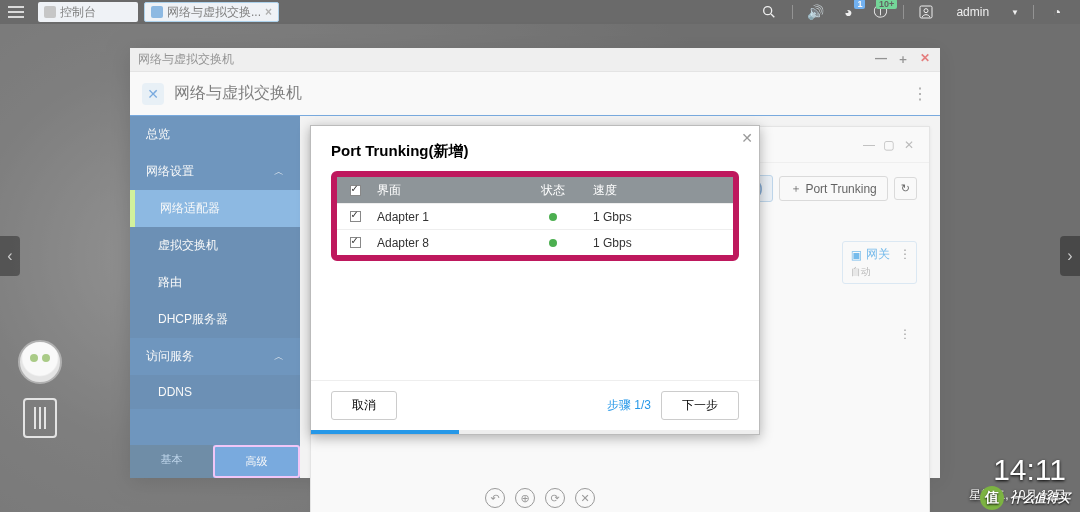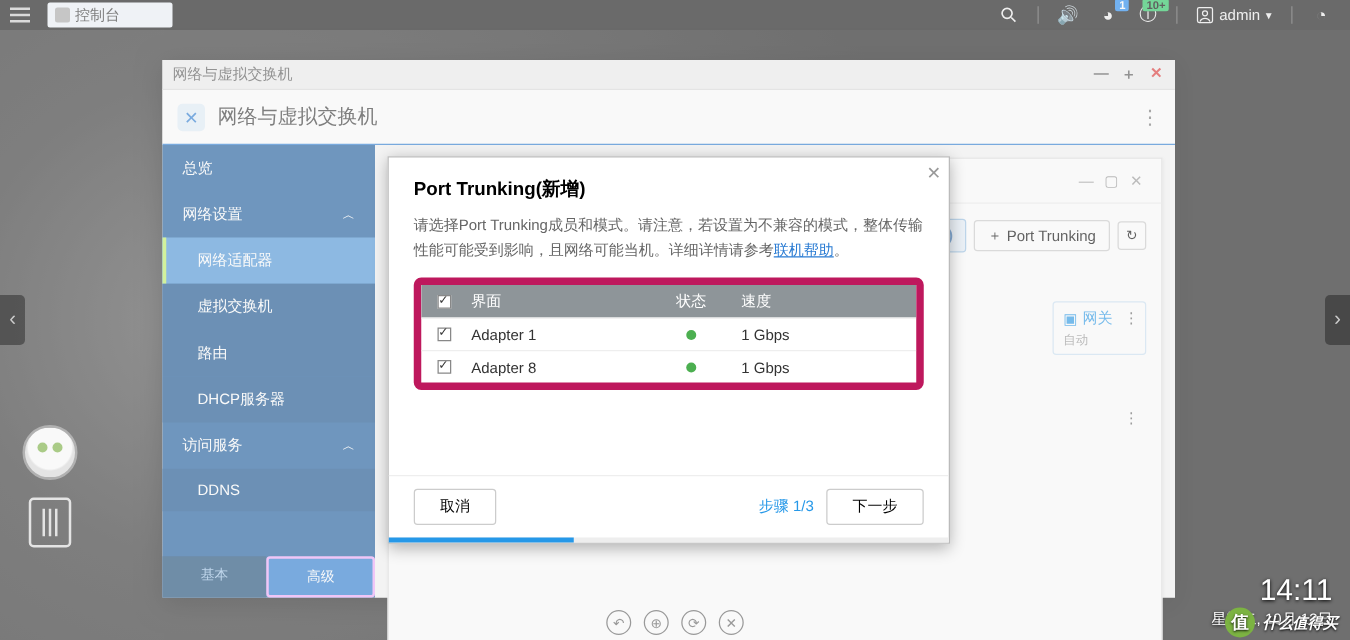--- a/index.html
+++ b/index.html
@@ -10,30 +10,30 @@
 .burger{width:32px;height:24px;display:flex;flex-direction:column;justify-content:center;align-items:center;gap:3px;cursor:pointer}
 .burger span{width:16px;height:2px;background:#ccc}
 .tab{display:flex;align-items:center;height:20px;background:#eef4fa;border-radius:2px;margin-left:6px;padding:0 6px;color:#333;gap:4px;min-width:100px}
 .tab .ic{width:12px;height:12px;display:inline-block;background:#888;border-radius:2px}
 .tab .x{margin-left:auto;color:#888;font-weight:bold;cursor:pointer}
 .toptools{margin-left:auto;display:flex;align-items:center;gap:14px;padding-right:14px;color:#eee}
 .toptools .tico{width:18px;height:18px;display:flex;align-items:center;justify-content:center;font-size:14px;position:relative;cursor:pointer}
 .badge{position:absolute;top:-4px;right:-8px;background:#22c55e;border-radius:2px;font-size:9px;padding:0 3px;color:#000;font-weight:bold}
 .badge.blue{background:#1e87f0;color:#fff}
 .sep{width:1px;height:14px;background:#555}
-.userbox{display:flex;align-items:center;gap:3px;cursor:pointer}
+.userbox{display:flex;align-items:center;gap:22px;cursor:pointer}
 .userbox svg{width:16px;height:16px}
 .dock-left{position:absolute;left:18px;top:340px;display:flex;flex-direction:column;gap:14px;align-items:center}
 .robot{width:44px;height:44px;background:radial-gradient(circle at 50% 40%,#fff 55%,#ddd 60%);border-radius:50%;position:relative;border:2px solid #888}
 .robot:before,.robot:after{content:"";position:absolute;width:8px;height:8px;background:#7cb342;border-radius:50%;top:12px}
 .robot:before{left:10px}.robot:after{right:10px}
 .trash{width:34px;height:40px;border:2px solid #ddd;border-radius:4px;position:relative;display:flex;justify-content:center;align-items:center;gap:3px}
 .trash span{width:2px;height:22px;background:#ddd}
 .bottom-right{position:absolute;right:14px;bottom:8px;color:#fff;text-align:right;z-index:500}
-.clock{font-size:24px;font-weight:200;text-shadow:0 1px 3px #000;line-height:1}
+.clock{font-size:30px;font-weight:200;text-shadow:0 1px 3px #000;line-height:1}
 .date{font-size:12px;margin-top:2px;text-shadow:0 1px 3px #000}
 .brand{position:absolute;right:10px;bottom:2px;display:flex;align-items:center;gap:6px;color:#fff;text-shadow:0 1px 2px #000;font-size:18px;font-style:italic;font-weight:bold;z-index:600}
 .brand .z{width:24px;height:24px;border-radius:50%;background:#7cb342;color:#fff;display:flex;align-items:center;justify-content:center;font-style:normal;font-size:14px}
 .bottombar{position:absolute;bottom:4px;left:50%;transform:translateX(-50%);display:flex;gap:10px;z-index:400}
 .bottombar .bico{width:20px;height:20px;border:1.5px solid #999;border-radius:50%;display:flex;align-items:center;justify-content:center;color:#999;font-size:11px}
 .chev{position:absolute;top:50%;transform:translateY(-50%);width:20px;height:40px;background:rgba(0,0,0,.35);color:#ccc;display:flex;align-items:center;justify-content:center;font-size:16px;cursor:pointer;z-index:300}
 .chev.l{left:0;border-radius:0 4px 4px 0}.chev.r{right:0;border-radius:4px 0 0 4px}
 
 .window{position:absolute;left:130px;top:48px;width:810px;height:430px;background:#fff;box-shadow:0 4px 20px rgba(0,0,0,.5);display:flex;flex-direction:column}
 .win-title{height:24px;background:#efefef;border-bottom:1px solid #ddd;display:flex;align-items:center;padding:0 8px;color:#555;font-size:11px}
@@ -41,21 +41,21 @@
 .win-ctl span{cursor:pointer;width:14px;text-align:center;font-weight:bold}
 .app-head{height:44px;background:#fff;border-bottom:1px solid #2b7cd3;display:flex;align-items:center;padding:0 12px;gap:10px}
 .app-head .aicon{width:22px;height:22px;background:#e3f0fb;border-radius:4px;display:flex;align-items:center;justify-content:center;color:#2b7cd3;font-size:14px}
 .app-head h1{font-size:16px;color:#333;font-weight:500}
 .kebab{margin-left:auto;color:#777;font-size:16px;cursor:pointer}
 .app-body{flex:1;display:flex;min-height:0}
 .sidebar{width:170px;background:#1a5b9d;color:#fff;display:flex;flex-direction:column}
 .side-item{padding:10px 16px;font-size:12px;cursor:pointer;display:flex;align-items:center}
 .side-item.sub{padding-left:28px;background:#14518e}
 .side-item.active{background:#4b95d9}
-.side-item.active.withbar{border-left:3px solid #bef264;padding-left:25px}
+.side-item.active.withbar{border-left:5px solid #bef264;padding-left:25px}
 .side-item .expand{margin-left:auto;font-size:10px}
 .side-bot{margin-top:auto;display:flex}
 .side-bot div{flex:1;text-align:center;padding:7px;font-size:11px;cursor:pointer}
 .side-bot .basic{background:#194b77;color:#9fc5e8}
 .side-bot .adv{background:#2b7cd3;border:2px solid #f0abfc;border-radius:3px}
 .main{flex:1;background:#f5f5f5;position:relative;padding:10px}
 .panel{position:absolute;left:10px;top:10px;right:10px;height:400px;background:#fff;border:1px solid #ddd;box-shadow:0 1px 3px rgba(0,0,0,.1)}
 .phead{height:36px;border-bottom:1px solid #eee;display:flex;align-items:center;padding:0 12px;font-size:14px;font-weight:500;color:#333}
 .phead .pctl{margin-left:auto;display:flex;gap:4px;color:#999}
 .phead .pctl span{cursor:pointer;width:16px;text-align:center}
@@ -97,20 +97,25 @@
 <div class="topbar">
   <div class="burger">
         <span></span>
         <span></span>
         <span></span>
       </div>
   <div class="tab">
     <span class="ic" style="background:#aaa"></span>
     <span>控制台</span>
   </div>
+  <div class="tab" style="border:1px solid #7fbce8">
+    <span class="ic" style="background:#4b95d9"></span>
+    <span>网络与虚拟交换...</span>
+    <span class="x">×</span>
+  </div>
   <div class="toptools">
     <div class="tico">
           <svg viewBox="0 0 24 24" width="16" height="16" fill="none" stroke="#eee" stroke-width="2">
             <circle cx="10" cy="10" r="6"></circle>
             <path d="m15 15 5 5"></path>
           </svg>
         </div>
     <div class="sep"></div>
     <div class="tico">🔊</div>
     <div class="tico">◕<span class="badge blue">1</span></div>
@@ -223,23 +228,20 @@
         <div class="kebab2b">⋮</div>
       </div>
     </div>
   </div>
 </div>
 
 <div class="modal-backdrop"></div>
 <div class="modal">
   <span class="mclose">✕</span>
   <div class="mtitle">Port Trunking(新增)</div>
-  <div class="mdesc">
-    <span>请选择Port Trunking成员和模式。请注意，若设置为不兼容的模式，整体传输性能可能受到影响，且网络可能当机。详细详情请参考</span><a>联机帮助</a><span>。</span>
-  </div>
   <div class="mtable">
     <div class="mth">
       <div class="col-c">
             <div class="cb ck"></div>
           </div>
       <div class="col-1">界面</div>
       <div class="col-2">状态</div>
       <div class="col-3">速度</div>
     </div>
     <div class="mtr">

